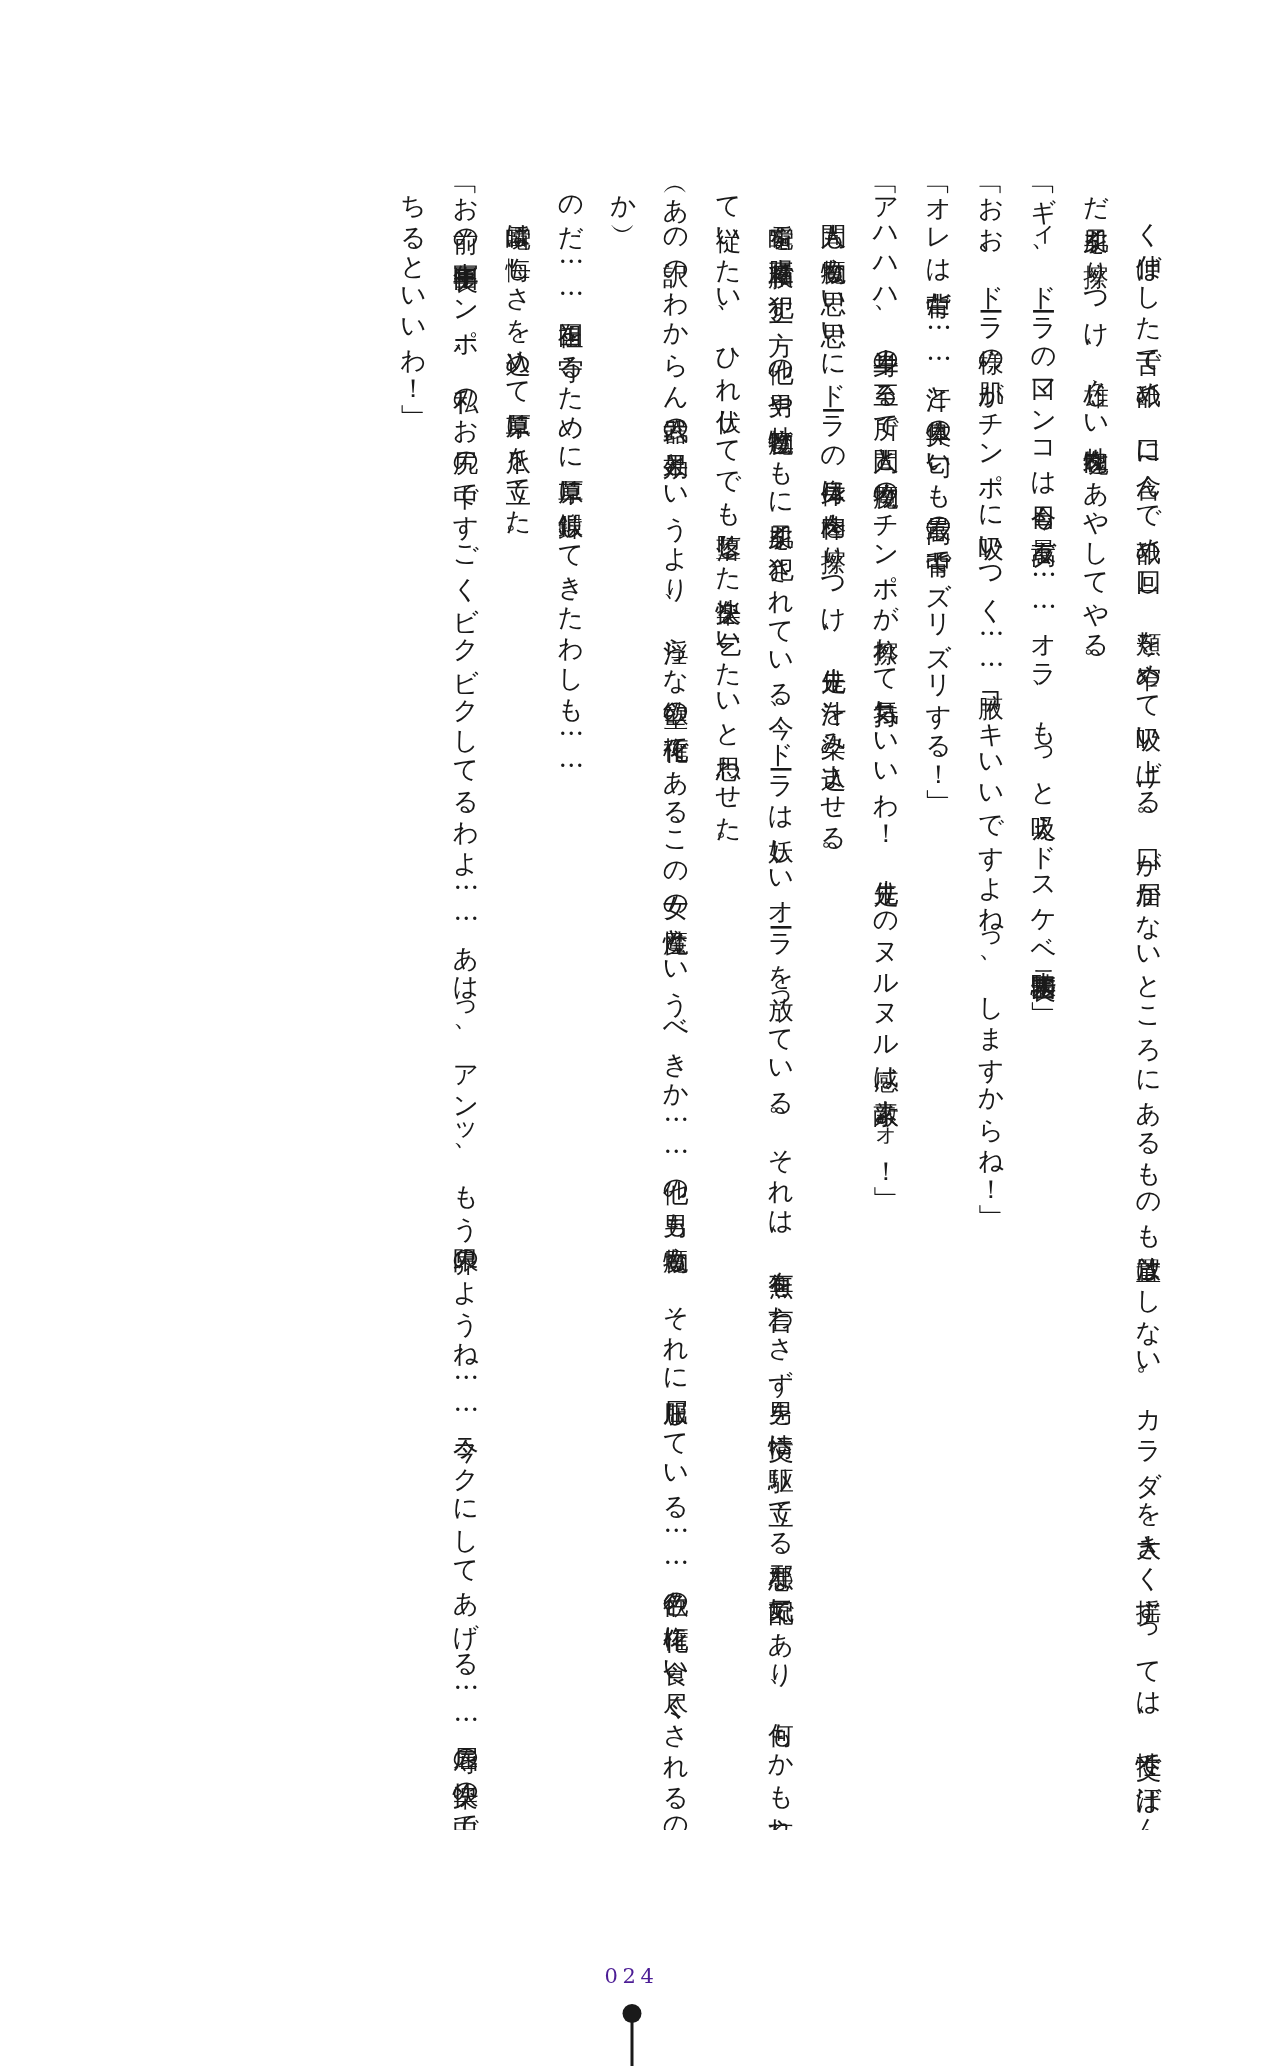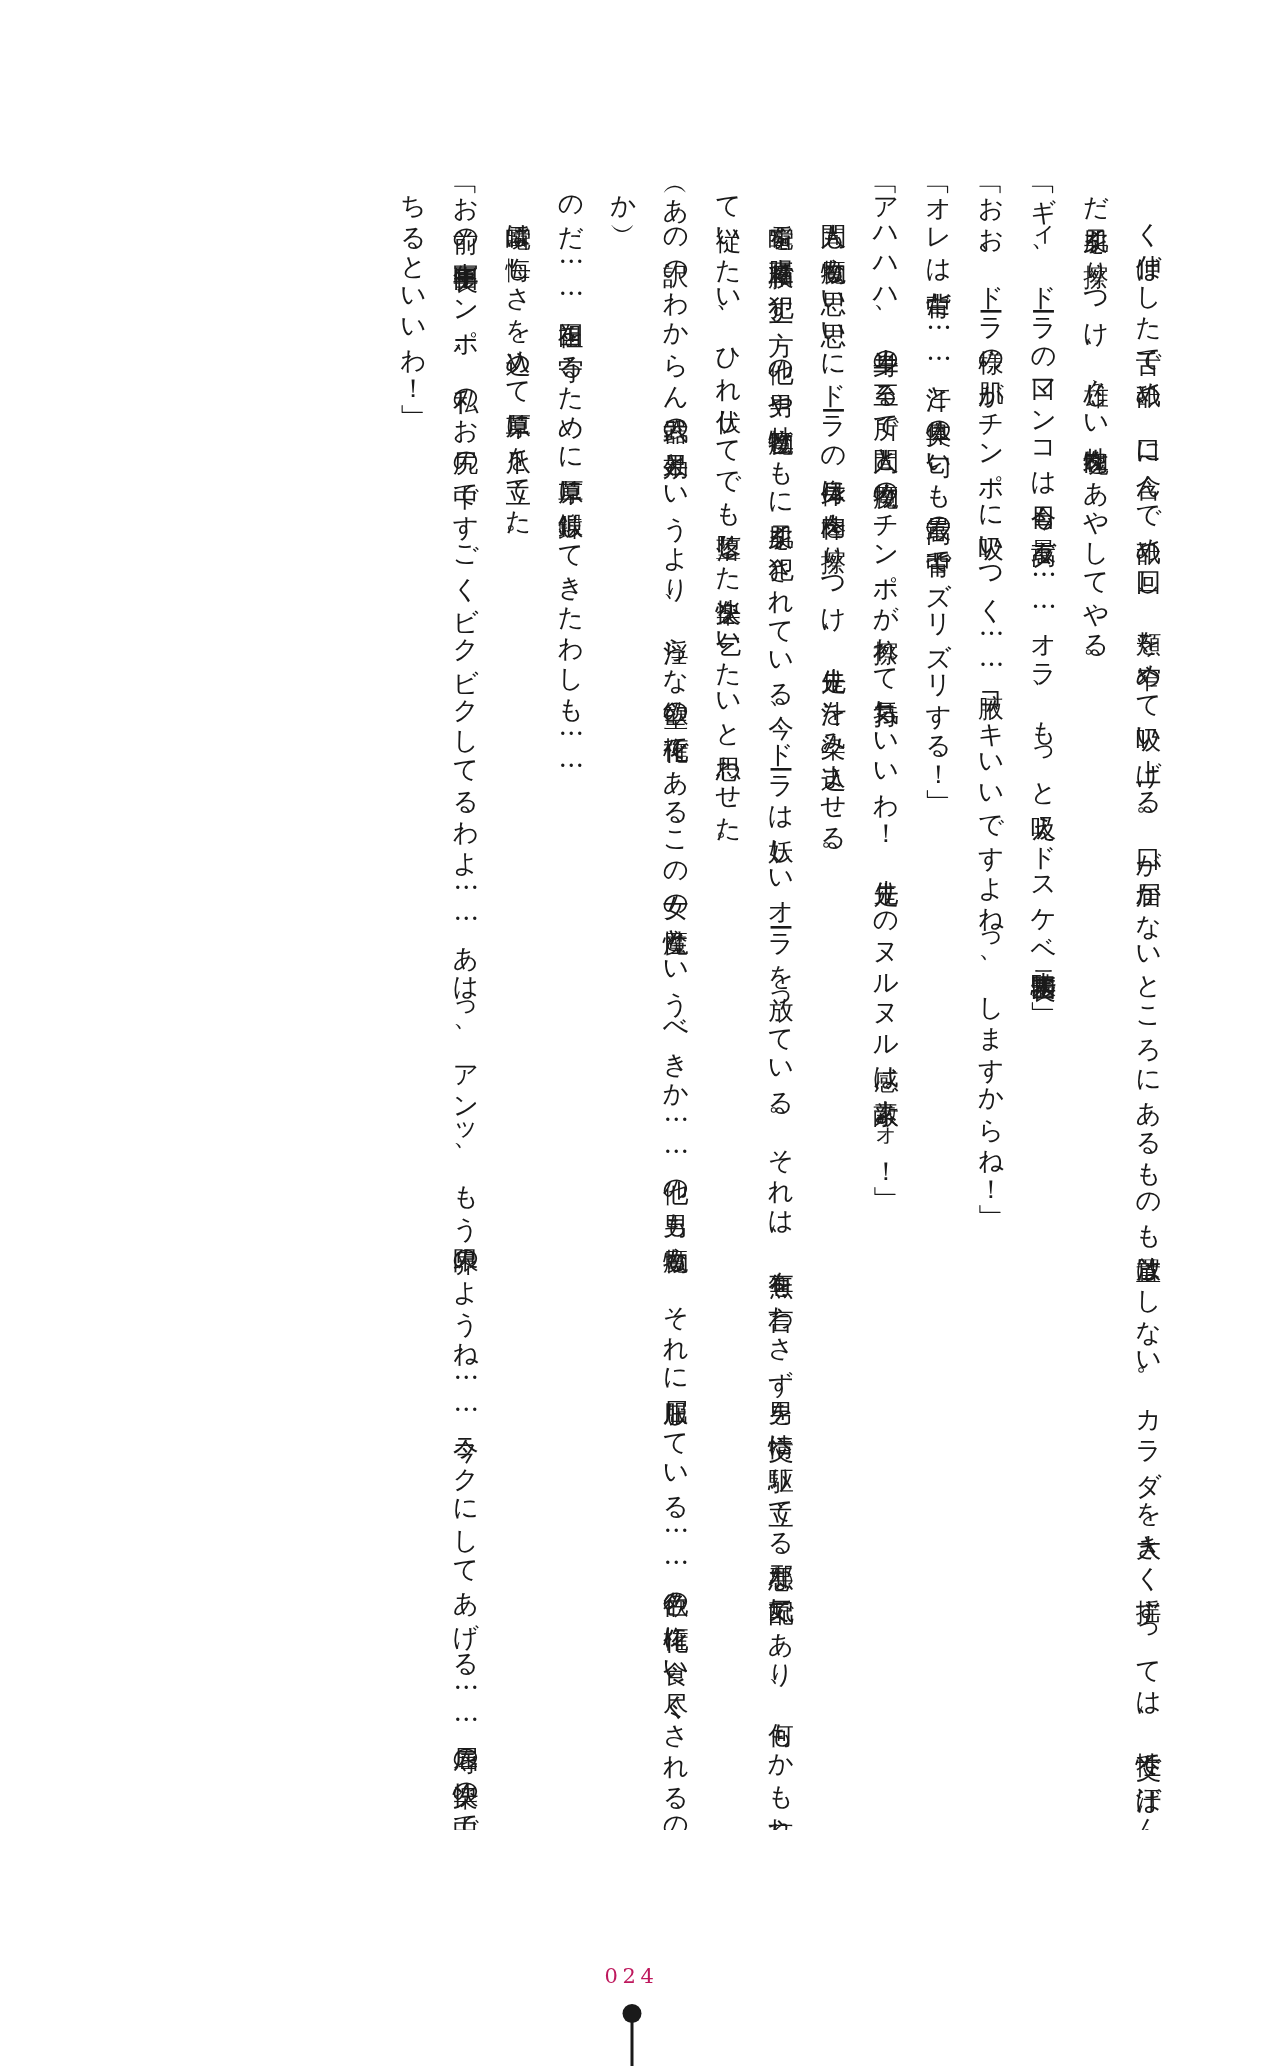--- a/index.html
+++ b/index.html
@@ -52,21 +52,21 @@
 
   
   #folio {
     position: absolute;
     left: 0;
     right: 0;
     bottom: 78px;
     text-align: center;
     font-size: 21px;
     letter-spacing: 0.22em;
-    color: #be185d;
+    color: #4c1d95;
     font-family: "DejaVu Serif", "Liberation Serif", serif;
   }
 
   
   #binding-mark {
     position: absolute;
     left: 50%;
     bottom: 0;
     transform: translateX(-50%);
     width: 26px;

